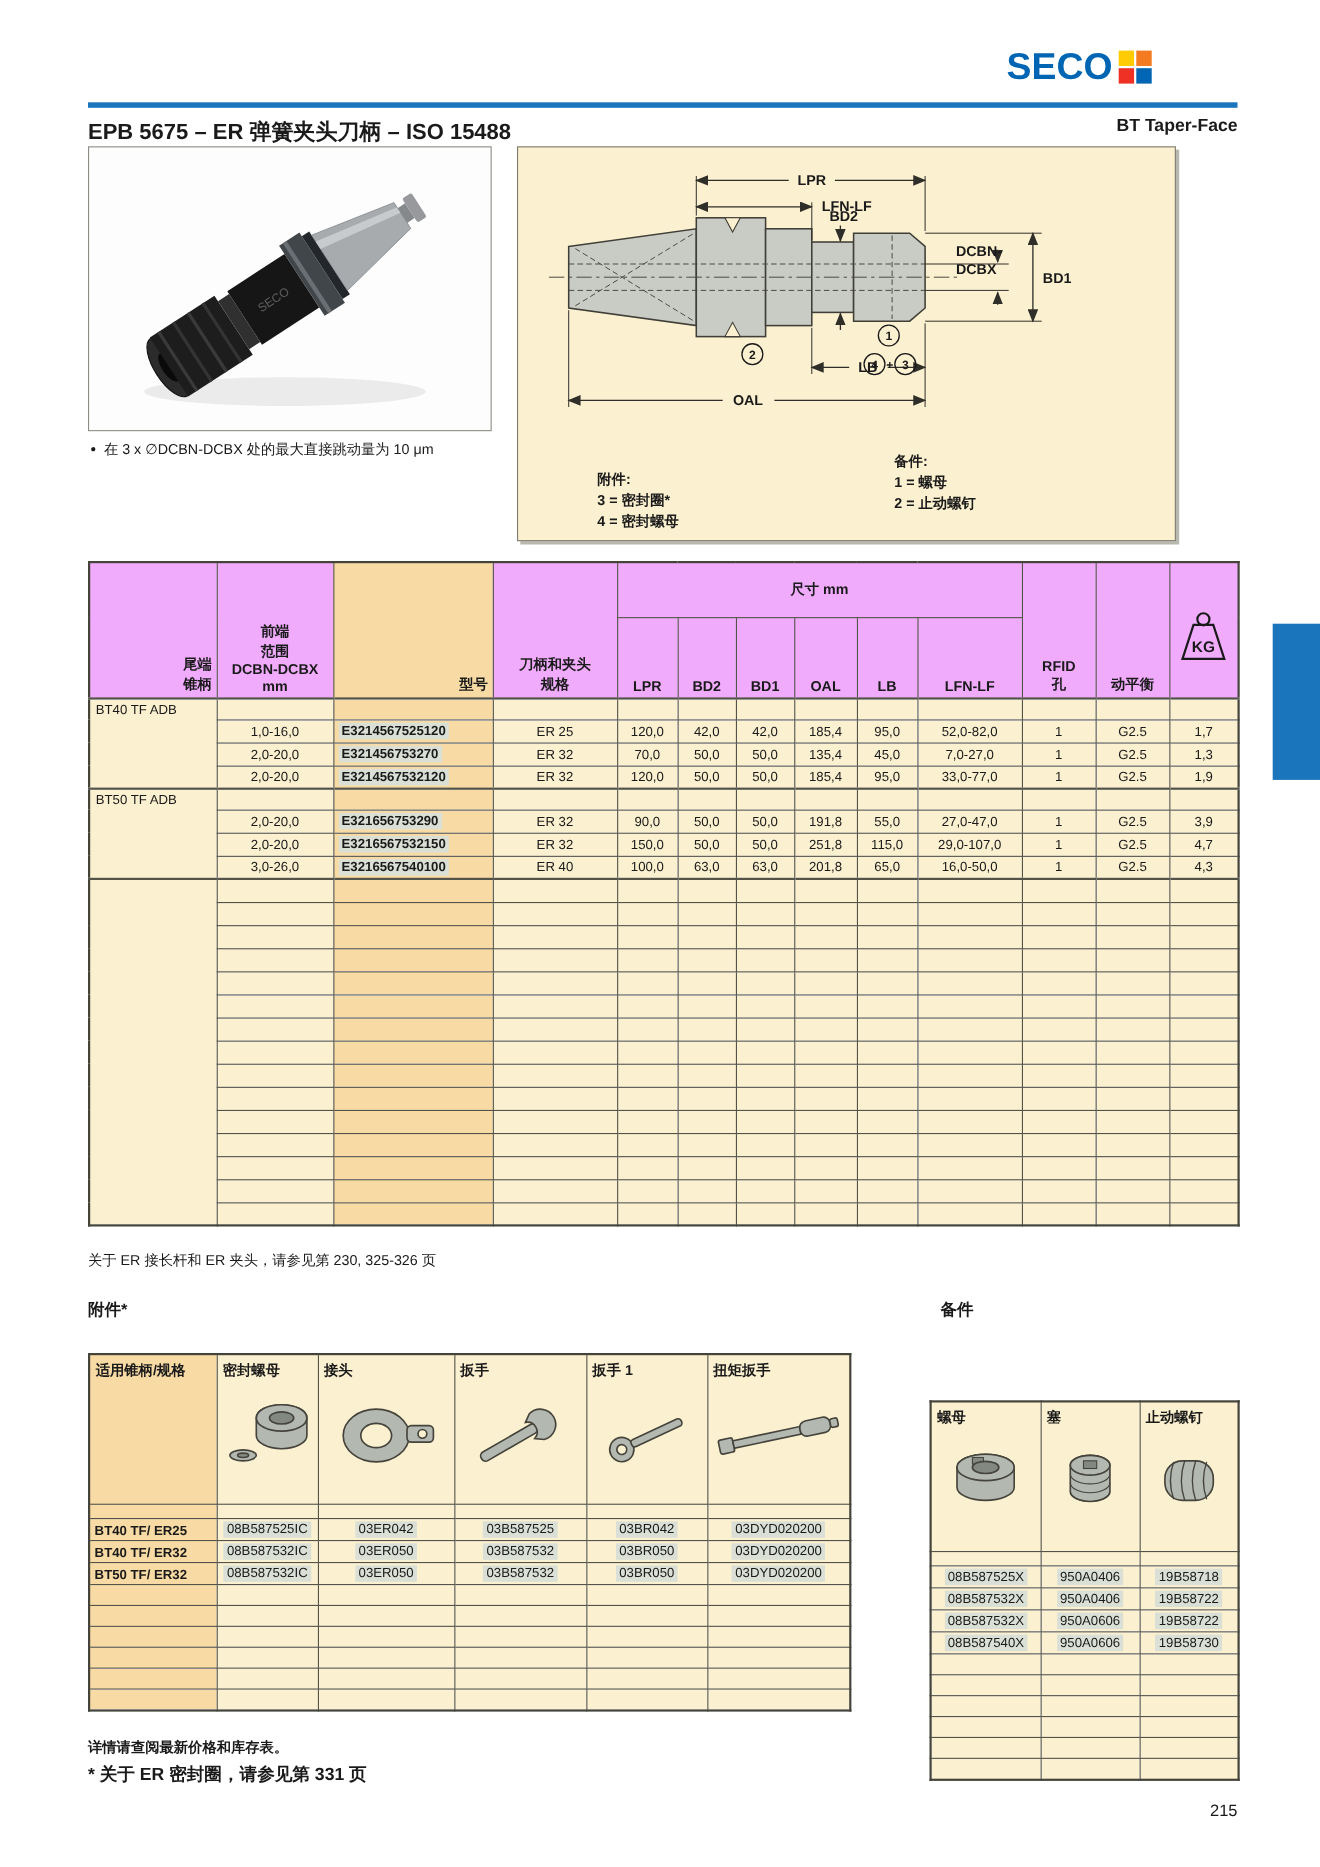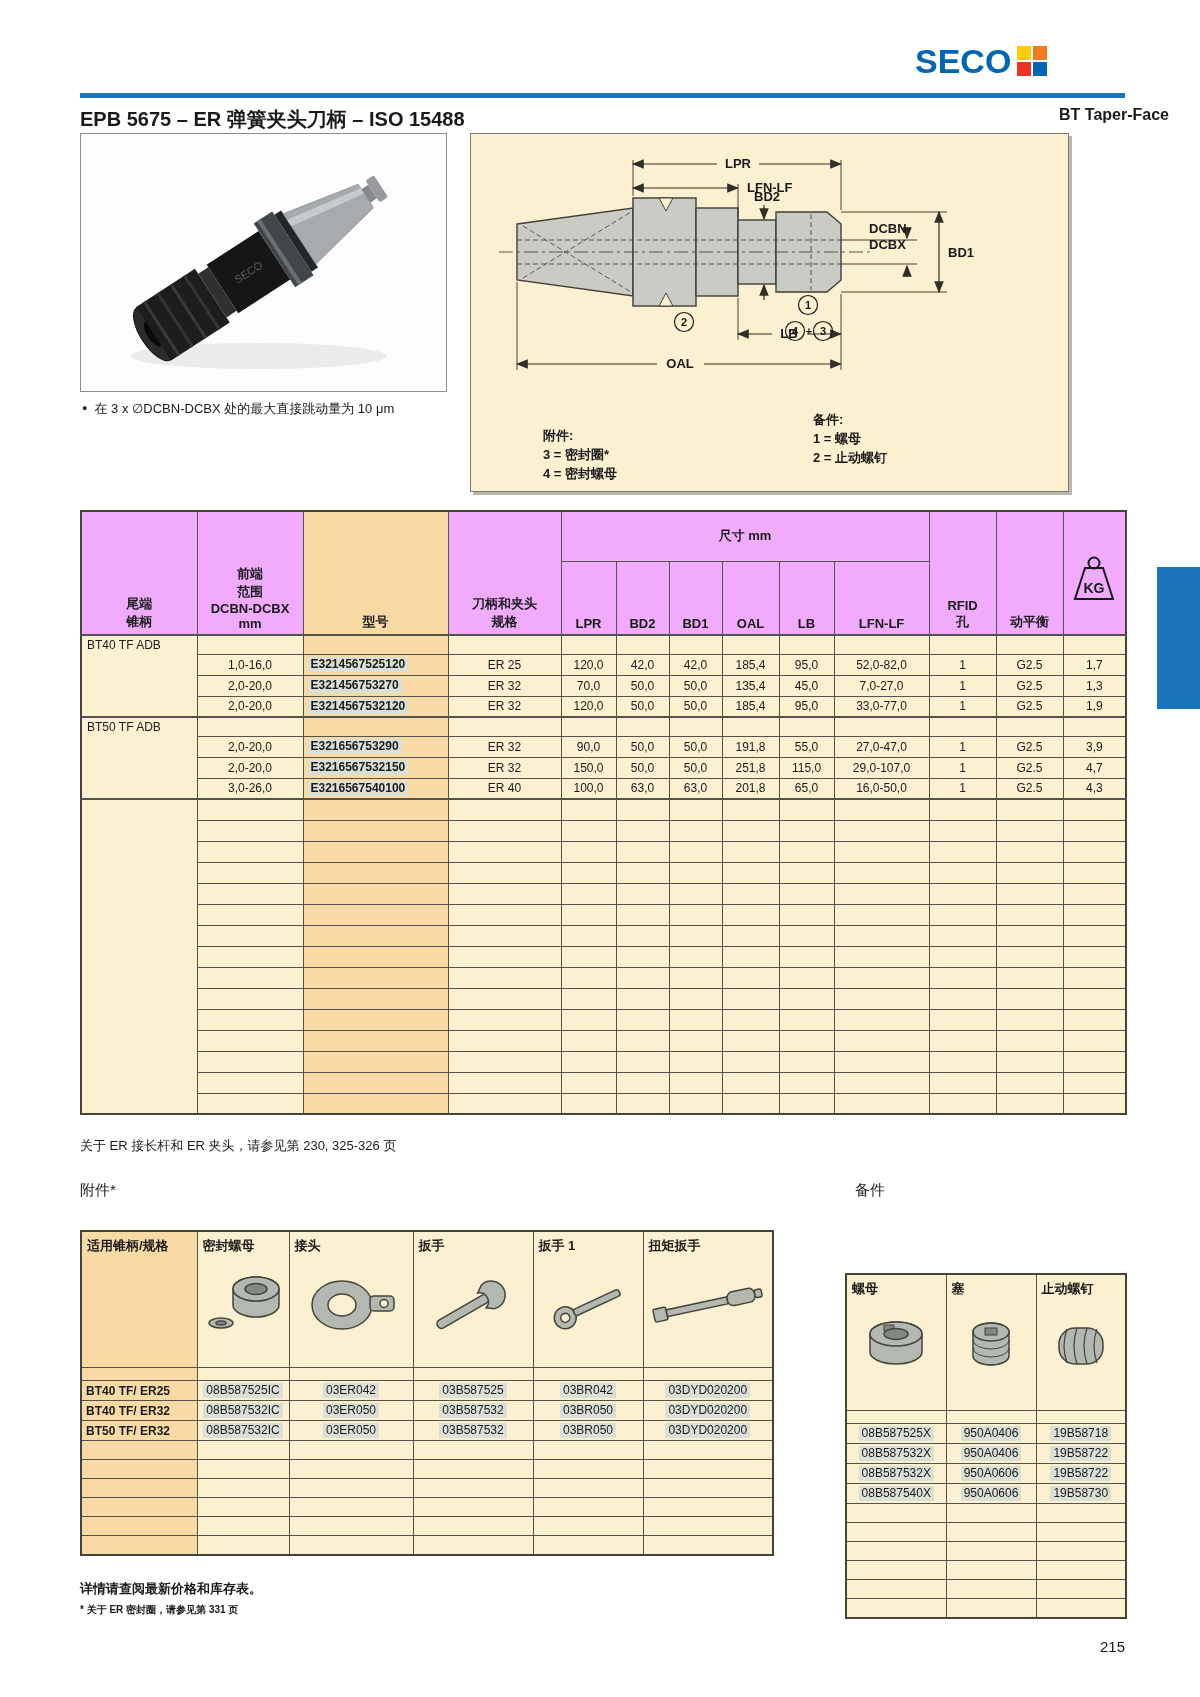--- a/index.html
+++ b/index.html
@@ -8,21 +8,21 @@
   .abs{position:absolute;}
 
   
   .page-title{left:80px;top:42px;font-size:27px;font-weight:bold;letter-spacing:-0.5px;}
   .logo{left:915px;top:44px;display:flex;align-items:center;}
   .logo-text{font-size:34px;font-weight:800;color:#0066B3;letter-spacing:0;line-height:1;}
   .logo-mark{width:30px;height:30px;margin-left:6px;display:grid;
              grid-template-columns:1fr 1fr;grid-template-rows:1fr 1fr;gap:2px;background:#fff;}
   .blue-rule{left:80px;top:93px;width:1045px;height:5px;background:#1B75BC;}
   .sub-left{left:80px;top:106px;font-size:20px;font-weight:bold;}
-  .sub-right{left:969px;top:106px;width:200px;text-align:right;font-size:16px;font-weight:bold;}
+  .sub-right{left:925px;top:106px;width:200px;text-align:right;font-size:16px;font-weight:bold;}
 
   
   .photo-box{left:80px;top:133px;width:365px;height:257px;background:#fdfdfd;border:1px solid #8d8d85;}
   .runout-note{left:82px;top:400px;font-size:13px;}
   .runout-note .dot{font-size:9px;vertical-align:2px;margin-right:7px;}
 
   
   .diagram-panel{left:470px;top:133px;width:597px;height:357px;background:#FBF0CF;
                  border:1px solid #7c7b72;box-shadow:3px 3px 0 #b9b8ae;}
   .legend{font-size:13px;font-weight:bold;line-height:19px;}
@@ -32,58 +32,58 @@
 
   
   .main-table-wrap{left:80px;top:510px;}
   table{border-collapse:collapse;table-layout:fixed;}
   .main-table{width:1045px;border:2px solid #45443b;}
   .main-table th{background:#f0abfc;border:1px solid #54534a;border-bottom:2px solid #54534a;
                  font-size:13px;font-weight:bold;vertical-align:bottom;padding:3px 4px;white-space:pre-line;}
   .main-table th.dimspan{border-bottom:1px solid #54534a;vertical-align:middle;text-align:center;}
   .main-table thead tr:first-child{height:50px;}
   .main-table thead tr:last-child{height:74px;}
-  .th-left{text-align:center;}
+  .th-left{text-align:right;}
   .th-ctr{text-align:center;}
   .model-col{background:#F8DBA4 !important;}
   .main-table tbody td{background:#FBF0CF;border:1px solid #54534a;font-size:12px;
                        text-align:center;padding:0 3px;overflow:hidden;}
   .main-table tbody tr{height:21px;}
   .main-table tbody tr.label-row{height:19px;}
   .group-name{font-size:13px;font-weight:normal;text-align:left !important;
               vertical-align:top;padding:2px 2px 0 5px !important;}
   tr.group-top > td{border-top:2px solid #54534a !important;}
   .model-cell{text-align:left !important;padding-left:4px !important;}
   .chip{background:#dbe0d6;display:inline-block;padding:0 3px;line-height:15px;}
   .model-chip{font-weight:bold;font-size:12px;}
   .kg-th{vertical-align:middle !important;text-align:center;}
 
   .table-footnote{left:80px;top:1137px;font-size:13px;}
-  .section-title{font-size:15px;font-weight:normal;}
+  .section-title{font-size:15px;font-weight:bold;}
   .title-acc{left:80px;top:1181px;}
   .title-spare{left:855px;top:1181px;}
 
   
   .acc-wrap{left:80px;top:1230px;}
   .spare-wrap{left:845px;top:1230px;}
   .acc-table{width:692px;border:2px solid #45443b;}
   .spare-table{width:280px;border:2px solid #45443b;margin-top:43px;}
   .acc-table th,.spare-table th{background:#FBF0CF;border:1px solid #54534a;height:118px;
       font-size:13px;font-weight:bold;text-align:left;vertical-align:top;padding:5px 5px 12px 5px;}
   .acc-table td,.spare-table td{background:#FBF0CF;border:1px solid #54534a;font-size:12px;
       text-align:center;padding:0 2px;overflow:hidden;}
   .acc-table tbody tr,.spare-table tbody tr{height:20px;}
   tr.thin-row{height:13px !important;}
   tr.pad-row{height:19px !important;}
   .acc-col1{background:#F8DBA4 !important;}
   .acc-name{font-weight:bold;font-size:12.5px;text-align:left !important;padding-left:4px !important;}
   .icon-slot{text-align:center;margin-top:10px;}
 
   .footer-note1{left:80px;top:1580px;font-size:13px;font-weight:bold;}
-  .footer-note2{left:80px;top:1603px;font-size:10px;font-weight:bold;}
+  .footer-note2{left:80px;top:1603px;font-size:16px;font-weight:bold;}
   .page-number{left:1060px;top:1638px;width:65px;text-align:right;font-size:15px;}
   .side-tab{left:1157px;top:567px;width:43px;height:142px;background:#1B75BC;}
 </style>
 </head>
 <body>
 
 <div class="page">
 
   <div class="abs logo">
     <span class="logo-text">SECO</span>

